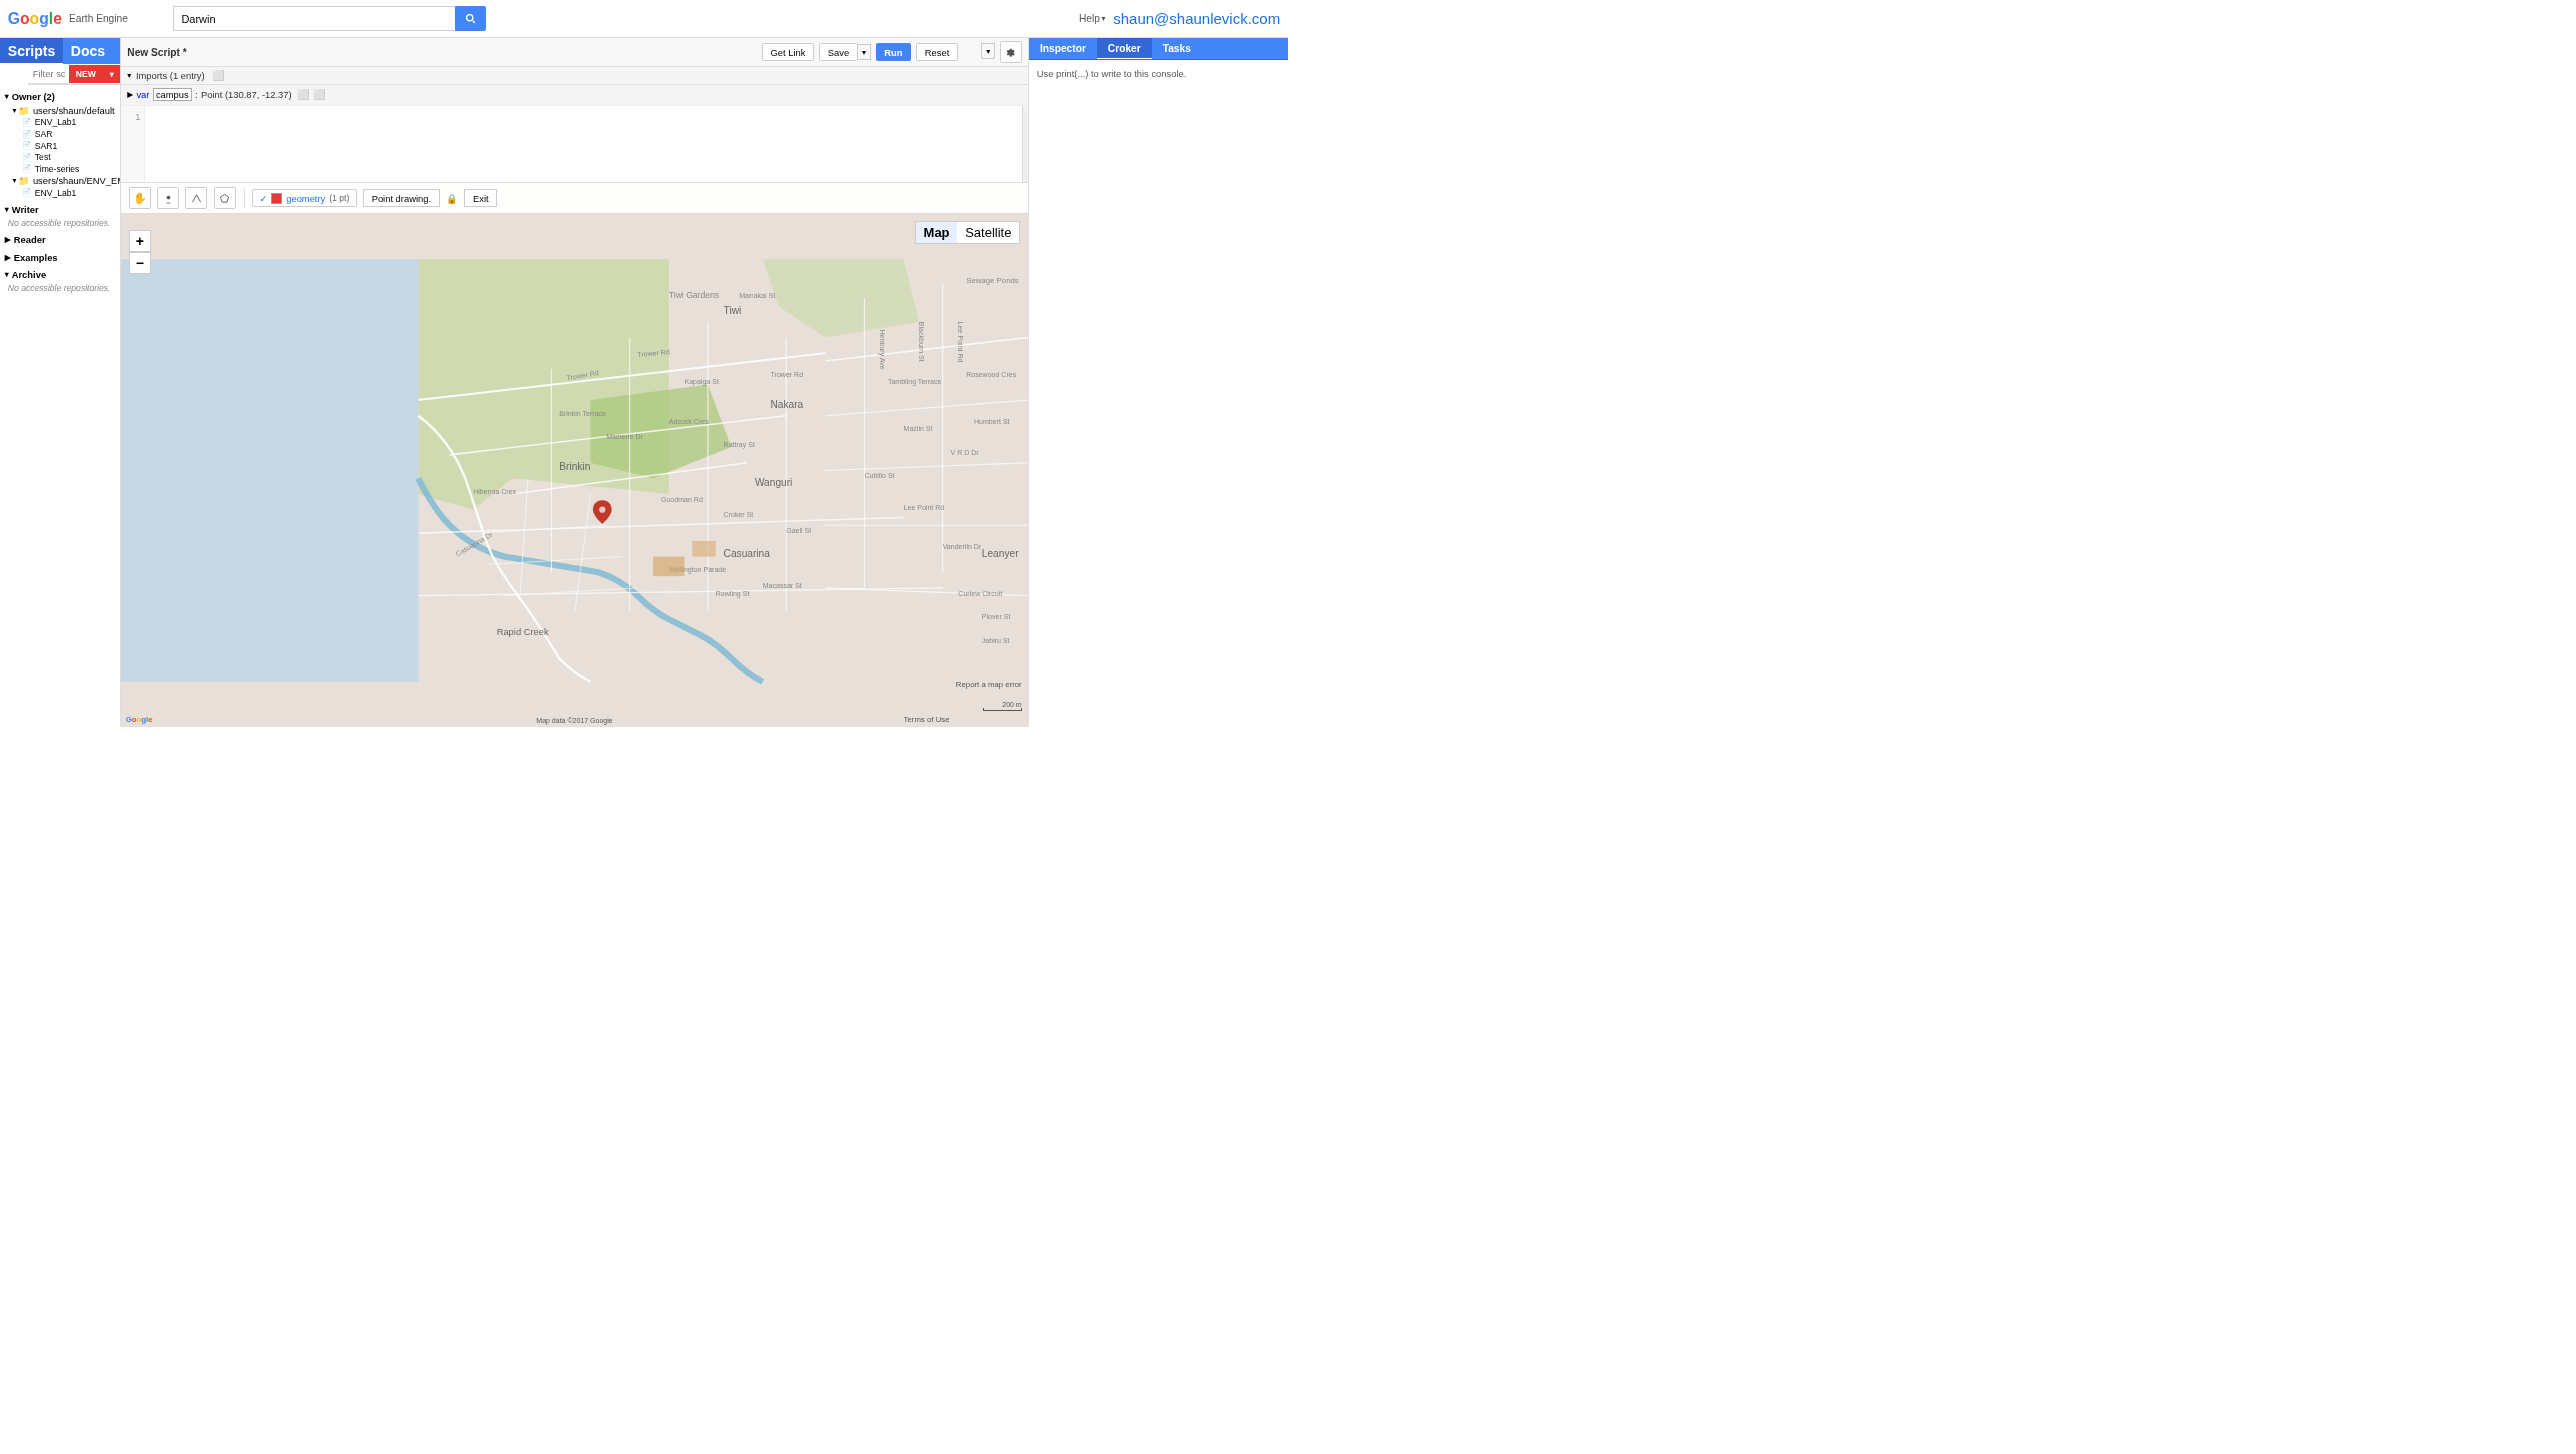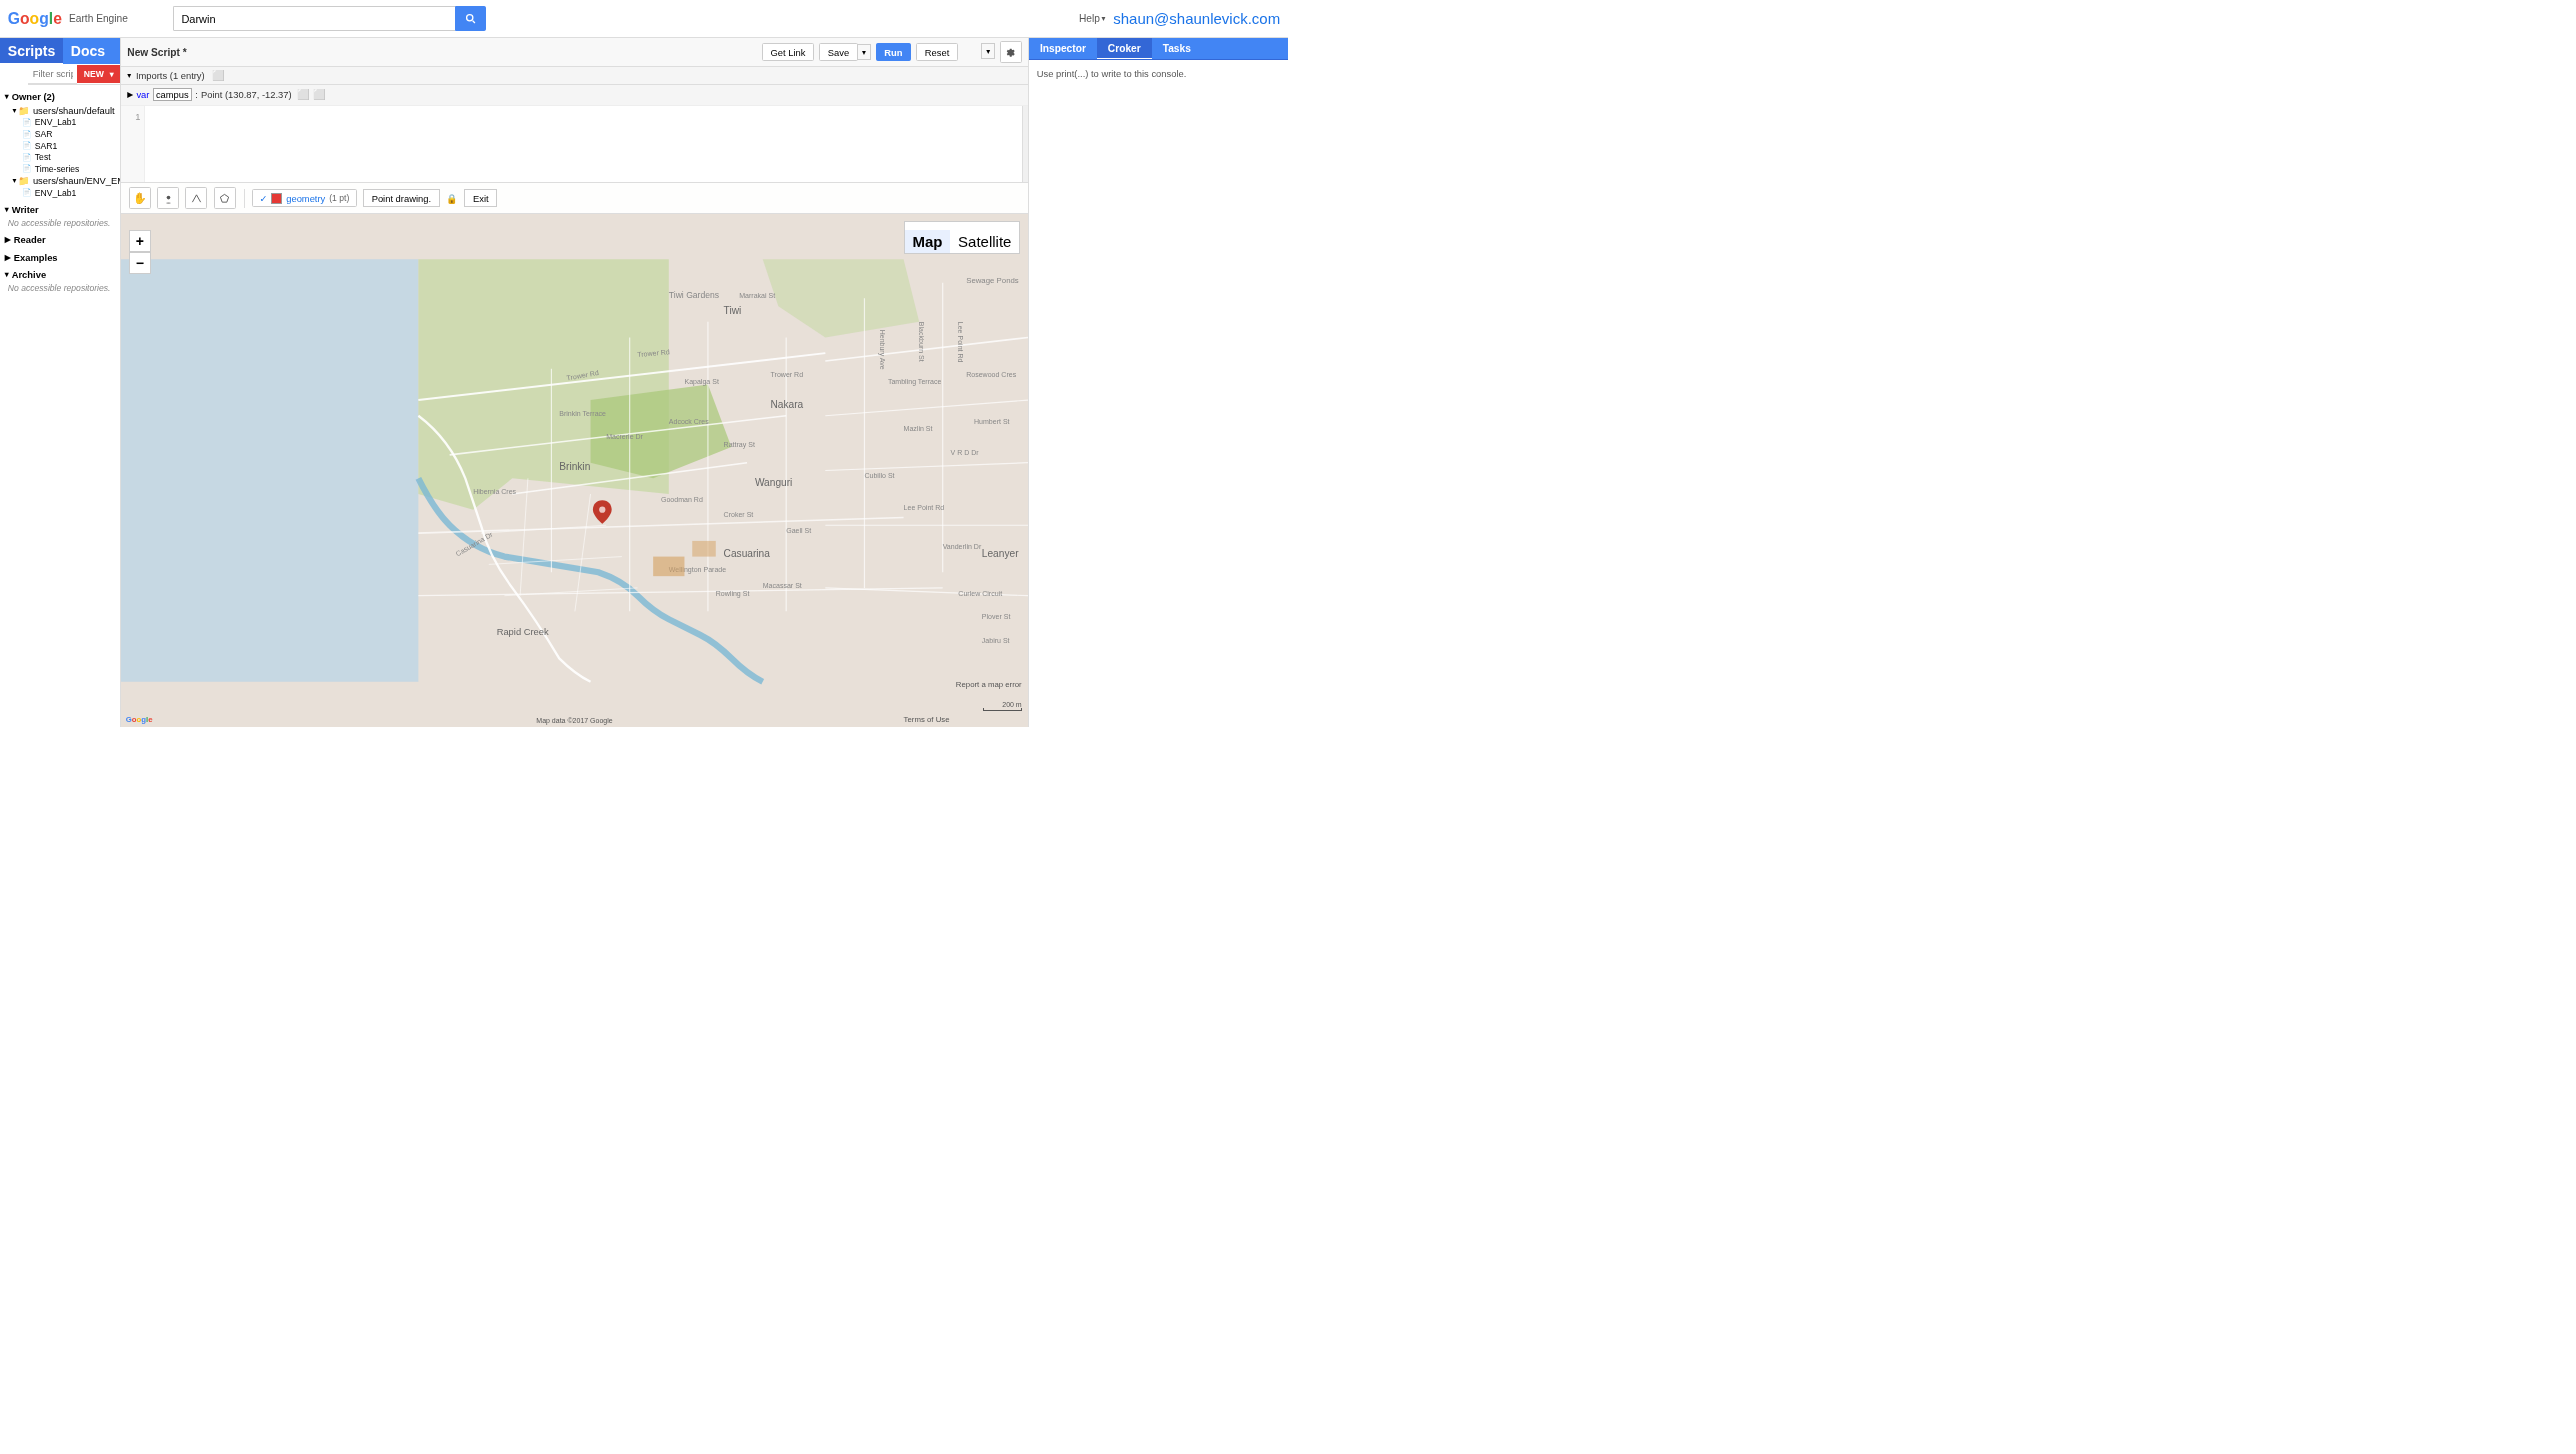--- a/index.html
+++ b/index.html
@@ -318,25 +318,24 @@
       position: absolute;
       top: 38px;
       right: 7.8px;
       z-index: 10;
       display: flex;
       border: 0.8px solid #ccc;
       background: white;
     }
     .map-type-btn {
       padding: 3.1px 7.8px;
-      font-size: 15px;
+      font-size: 13px;
       cursor: pointer;
       border: none;
       background: white;
-      margin-top: 8px;
     }
     .map-type-btn.active { background: #e8f0fe; font-weight: bold; }
     #zoom-btns {
       position: absolute;
       left: 7.8px;
       top: 47px;
       z-index: 10;
       display: flex;
       flex-direction: column;
     }
@@ -460,21 +459,21 @@
 <div id="main">
 
   <div id="left-panel">
     <div id="scripts-tabs">
       <div class="scripts-tab active">Scripts</div>
       <div class="scripts-tab">Docs</div>
       <div class="scripts-tab">Assets</div>
     </div>
     <div id="filter-row">
       <input id="filter-scripts" type="text" placeholder="Filter scripts..." style="flex: 1 1 0%; padding: 3.9px 4.7px; border-top: none; border-right: none; border-left: none; border-image: initial; font-size: 9.4px; outline: none; border-bottom: 0.8px solid rgb(221, 221, 221);">
-      <button style="background:#e53935;color:white;border:none;padding:3.9px 6.3px;font-size:8.6px;font-weight:bold;cursor:pointer;white-space:nowrap;display:flex;align-items:center;gap:6px;">
+      <button style="background:#e53935;color:white;border:none;padding:3.9px 6.3px;font-size:8.6px;font-weight:bold;cursor:pointer;white-space:nowrap;display:flex;align-items:center;gap:14px;">
         <span>NEW</span>
         <span style="font-size:7.8px;">▾</span>
       </button>
     </div>
     <div id="scripts-tree">
 
       <div class="tree-section">
         <div class="tree-section-header">
           <span class="chevron">▾</span>
           <span>Owner (2)</span>

